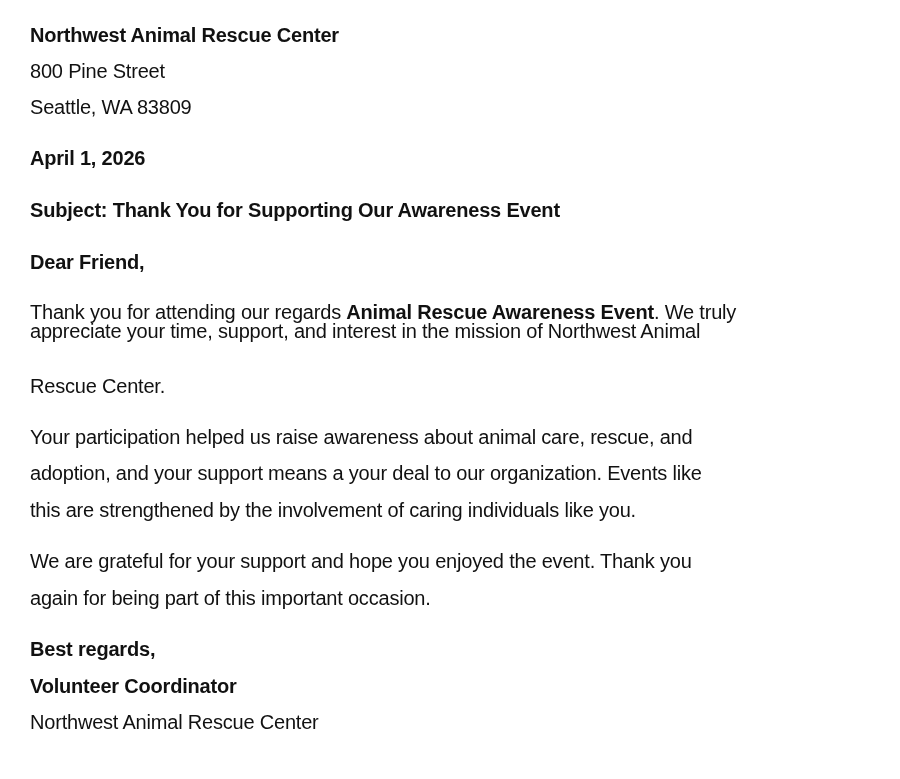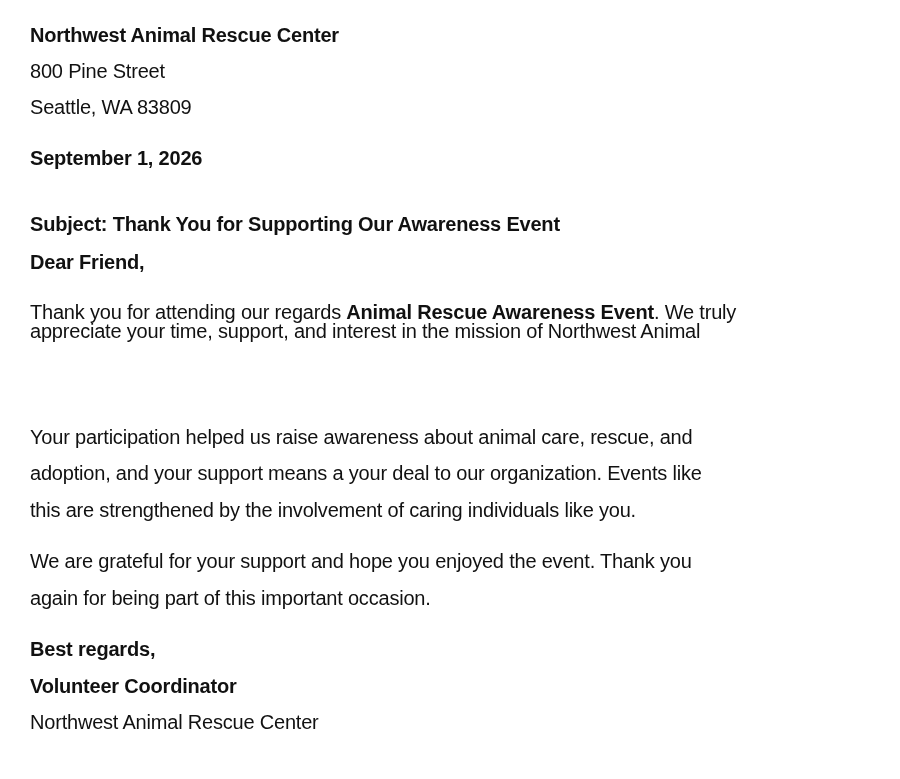--- a/index.html
+++ b/index.html
@@ -17,26 +17,27 @@
   .b { font-weight: bold; }
 </style>
 </head>
 <body>
 
 <div class="page">
   <div class="line b" style="top:23px">Northwest Animal Rescue Center</div>
   <div class="line" style="top:59px">800 Pine Street</div>
   <div class="line" style="top:95px">Seattle, WA 83809</div>
 
-  <div class="line b" style="top:146px">September 1, 2026</div>
-  <div class="line b" style="top:212px">Subject: Thank You for Supporting Our Awareness Event</div>
+  <div class="line b" style="top:146px">April 1, 2026</div>
+  <div class="line b" style="top:198px">Subject: Thank You for Supporting Our Awareness Event</div>
   <div class="line b" style="top:250px">Dear Friend,</div>
 
   <div class="line" style="top:300px"><span>Thank you for attending our regards </span><span class="b">Animal Rescue Awareness Event</span><span>. We truly</span></div>
   <div class="line" style="top:319px">appreciate your time, support, and interest in the mission of Northwest Animal</div>
+  <div class="line" style="top:374px">Rescue Center.</div>
 
   <div class="line" style="top:425px">Your participation helped us raise awareness about animal care, rescue, and</div>
   <div class="line" style="top:461px">adoption, and your support means a your deal to our organization. Events like</div>
   <div class="line" style="top:498px">this are strengthened by the involvement of caring individuals like you.</div>
 
   <div class="line" style="top:549px">We are grateful for your support and hope you enjoyed the event. Thank you</div>
   <div class="line" style="top:586px">again for being part of this important occasion.</div>
 
   <div class="line b" style="top:637px">Best regards,</div>
   <div class="line b" style="top:674px">Volunteer Coordinator</div>

